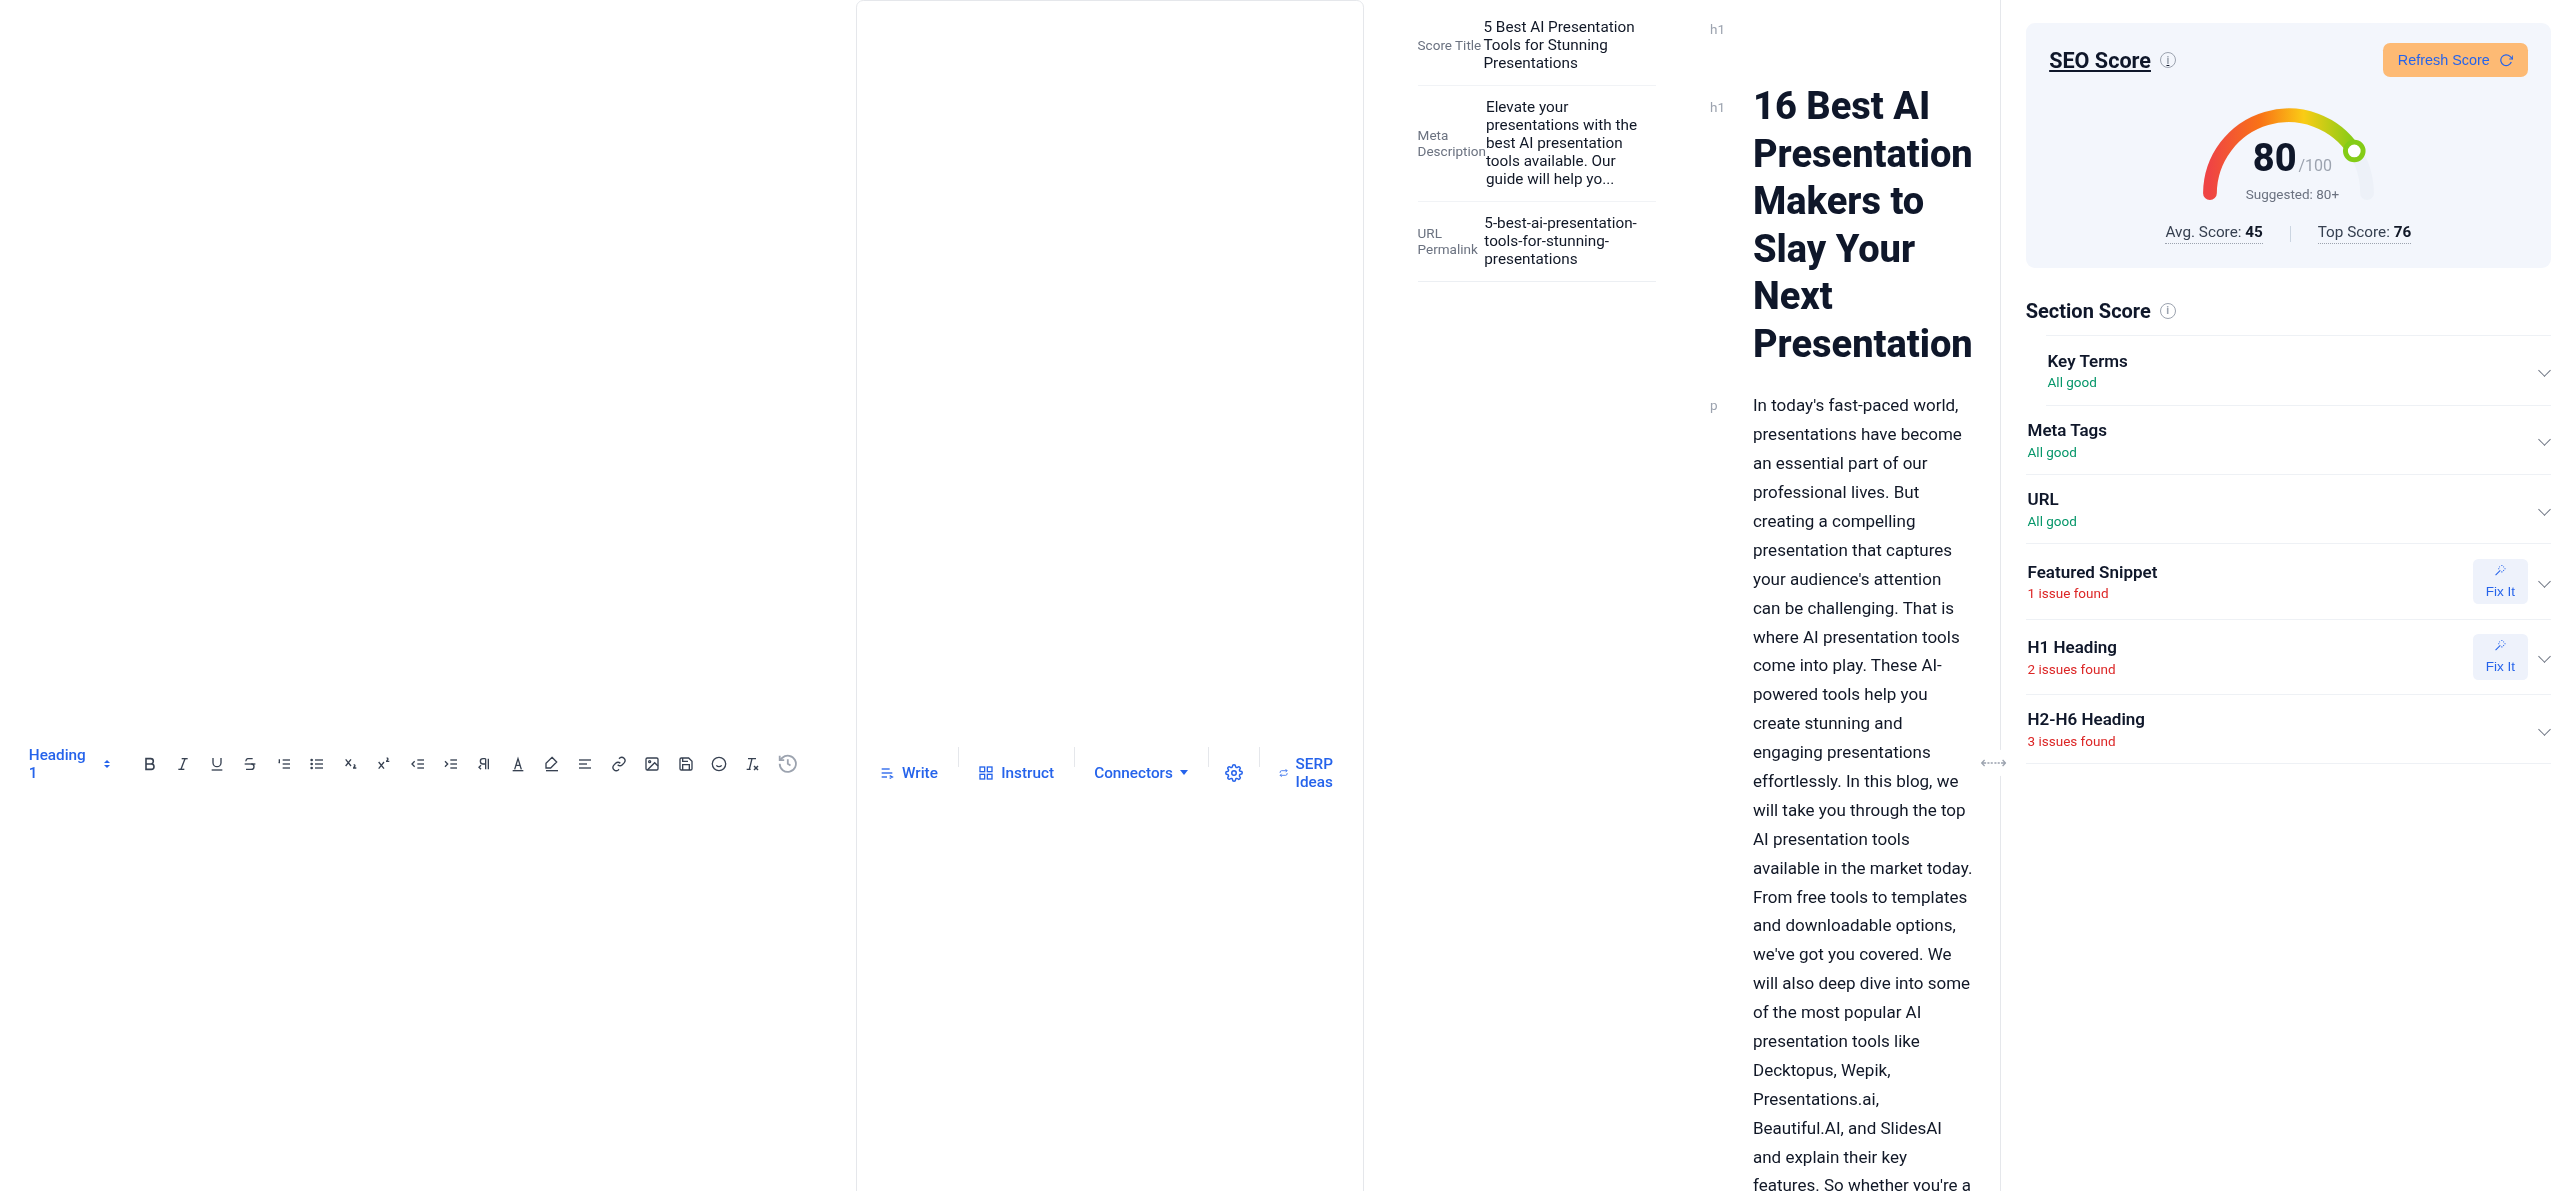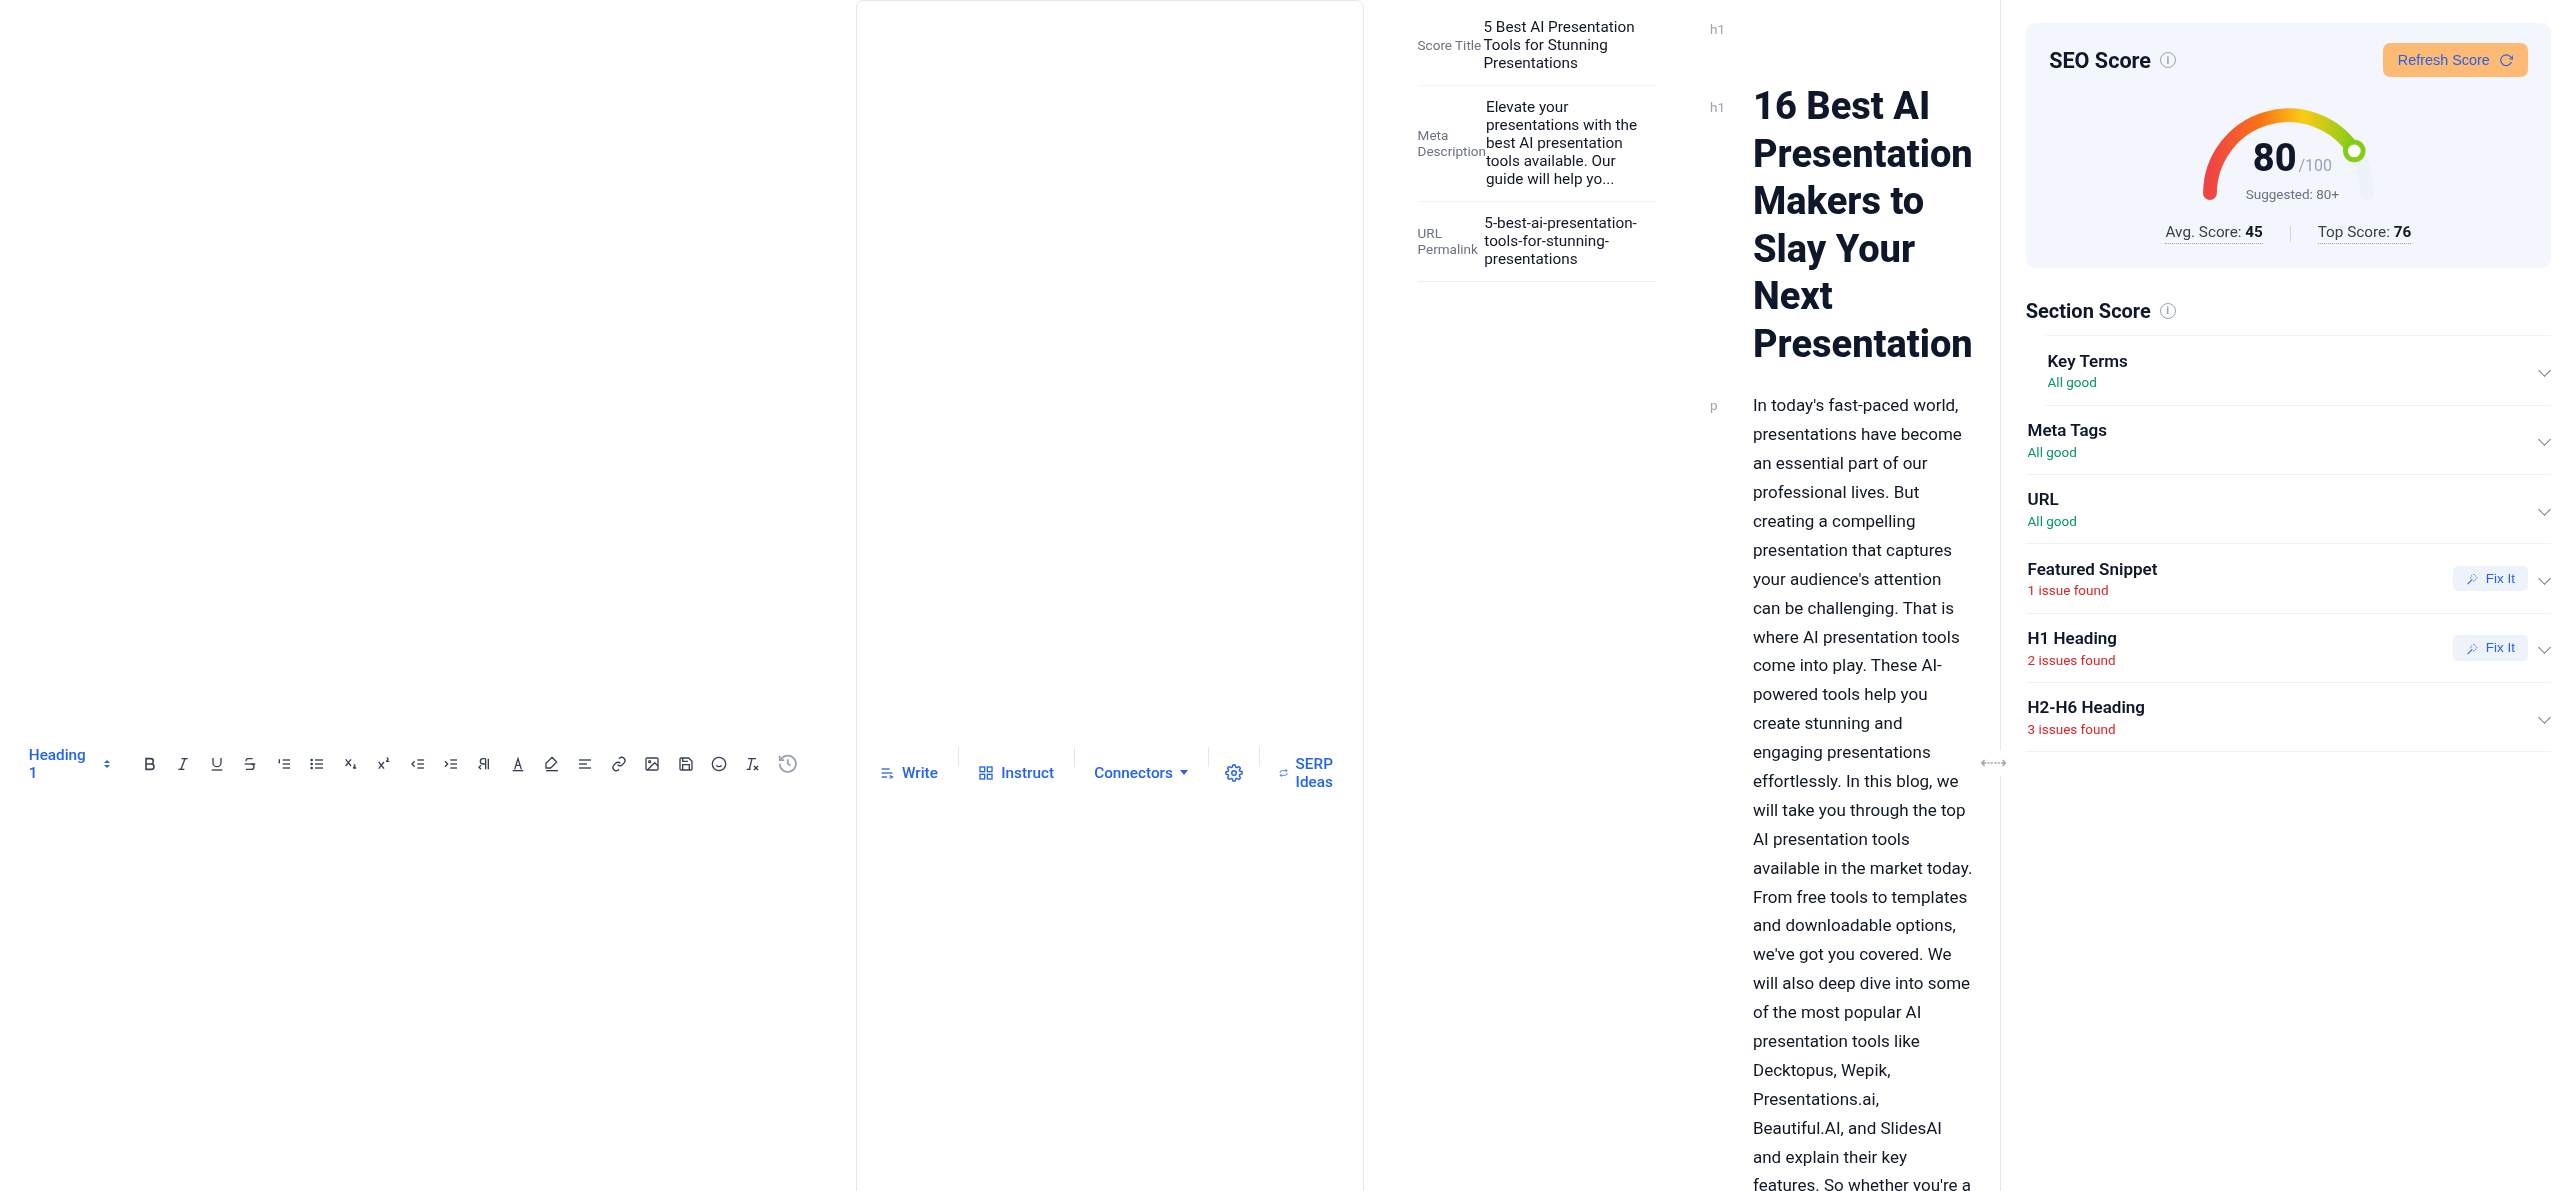--- a/index.html
+++ b/index.html
@@ -174,21 +174,21 @@
 
 
 .seo-card {
   background: #f3f6fc;
   border-radius: 9px;
   padding: 20px 23.4px 23.4px 23.4px;
 }
 .seo-head {
   display:flex; align-items:center; justify-content: space-between;
 }
-.seo-title { font-size: 21.6px; font-weight: 700; color:#0f172a; display:flex; align-items:center; gap:9px;}
+.seo-title { font-size: 21.6px; font-weight: 700; color:#0f172a; display:flex; align-items:center; gap:9px;text-decoration:underline;}
 .info-icon {
   width:16px;height:16px;border:1.3px solid #9ca3af;border-radius:50%;
   display:inline-flex;align-items:center;justify-content:center;
   font-size:10.8px;color:#9ca3af;font-weight:700;
 }
 .refresh-btn {
   background:#fdba74; color:#2563eb; border:none;
   padding:9px 14.4px; border-radius:7.2px; font-size:14.4px; font-weight:500;
   display:flex; align-items:center; gap:9px; cursor:pointer;
 }
@@ -228,21 +228,21 @@
   display:flex; align-items:center; justify-content:space-between;
 }
 .section-name { font-size:17px; font-weight:600; color:#0f172a; }
 .section-status { font-size:13.5px; margin-top:3.6px; }
 .status-good { color:#059669; }
 .status-warn { color:#dc2626; }
 .section-actions { display:flex; align-items:center; gap:12.6px; }
 .fixit-btn {
   background:#eef2fb; color:#2563eb; border:none;
   padding:5.4px 12.6px; border-radius:5.4px; font-size:13.5px; font-weight:500;
-  display:flex; align-items:flex-end; gap:7.2px; cursor:pointer;
+  display:flex; align-items:center; gap:7.2px; cursor:pointer;flex-direction:column;
 }
 .chev {
   width:12.6px;height:12.6px;border-right:1.8px solid #6b7280;border-bottom:1.8px solid #6b7280;
   transform:rotate(45deg); display:inline-block;
 }
 .chev.small { width:9px; height:9px; }
 
 </style>
 </head>
 <body>

